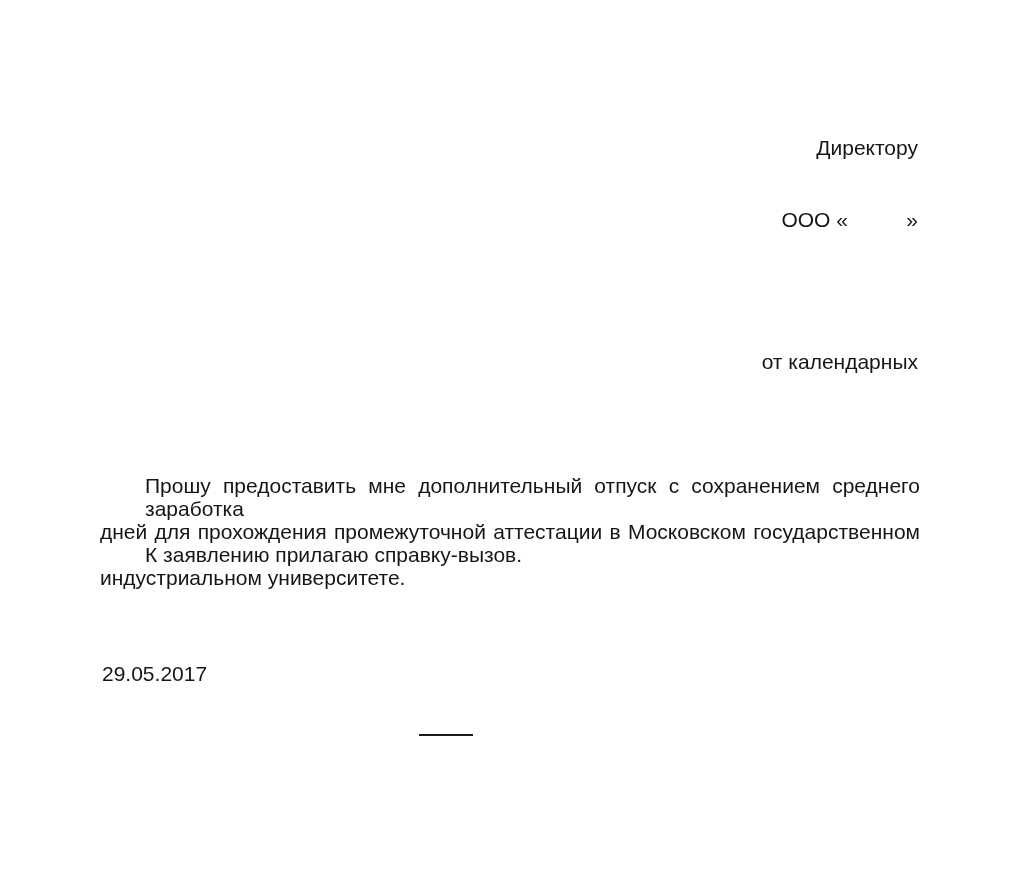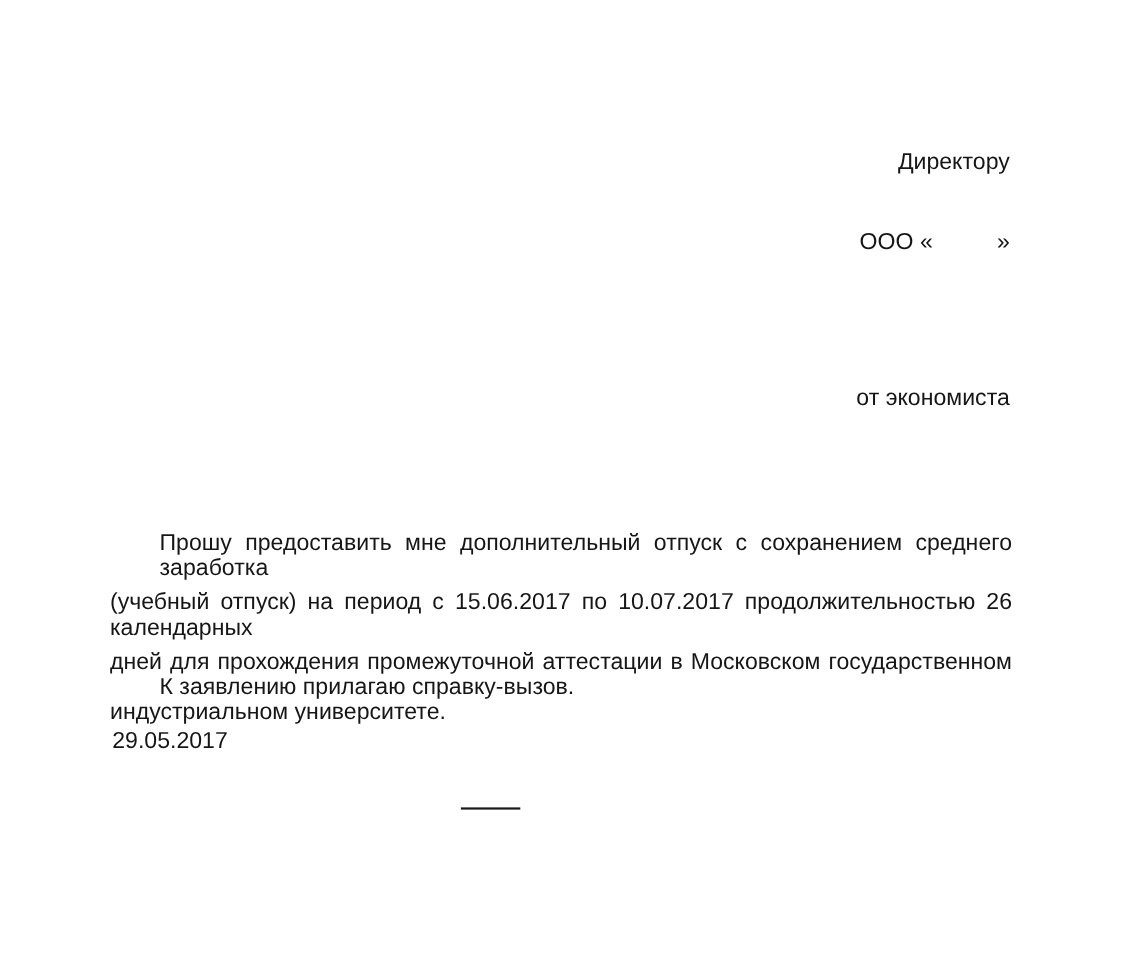--- a/index.html
+++ b/index.html
@@ -43,21 +43,20 @@
     width: 820px;
     line-height: 23px;
   }
   .body-line {
     min-height: 23px;
     white-space: normal;
   }
   .body-line.just {
     text-align: justify;
     text-align-last: justify;
-    margin-top: 8px;
   }
   .body-line.indent {
     padding-left: 45px;
   }
   .doc-date {
     position: absolute;
     left: 102px;
     top: 662px;
   }
   .signature-line {
@@ -71,27 +70,26 @@
 </style>
 </head>
 <body>
 
 <div class="page">
 
   <div class="recipient">
     <div>Директору</div>
     <div>ООО «          »</div>
     <div class="recipient-gap"></div>
-    <div>от экономиста</div>
+    <div>от календарных</div>
   </div>
 
 
   <div class="doc-body">
     <div class="body-line just indent">Прошу  предоставить  мне  дополнительный  отпуск  с  сохранением  среднего  заработка</div>
-    <div class="body-line just">(учебный отпуск) на период с 15.06.2017 по 10.07.2017 продолжительностью 26 календарных</div>
     <div class="body-line just">дней  для  прохождения  промежуточной  аттестации  в  Московском  государственном</div>
     <div class="body-line indent">К заявлению прилагаю справку-вызов.</div>
     <div class="body-line">индустриальном университете.</div>
   </div>
 
   <div class="doc-date">29.05.2017</div>
 
   <div class="signature-line"></div>
 
 </div>

